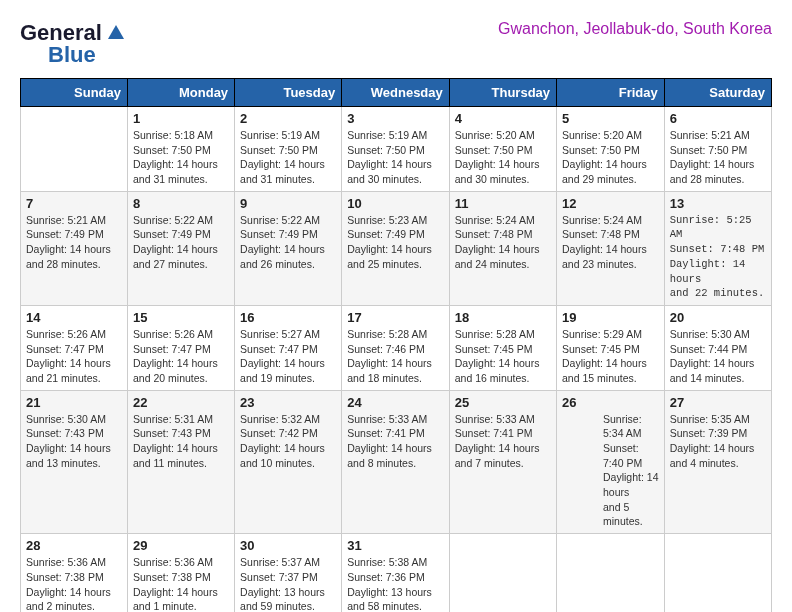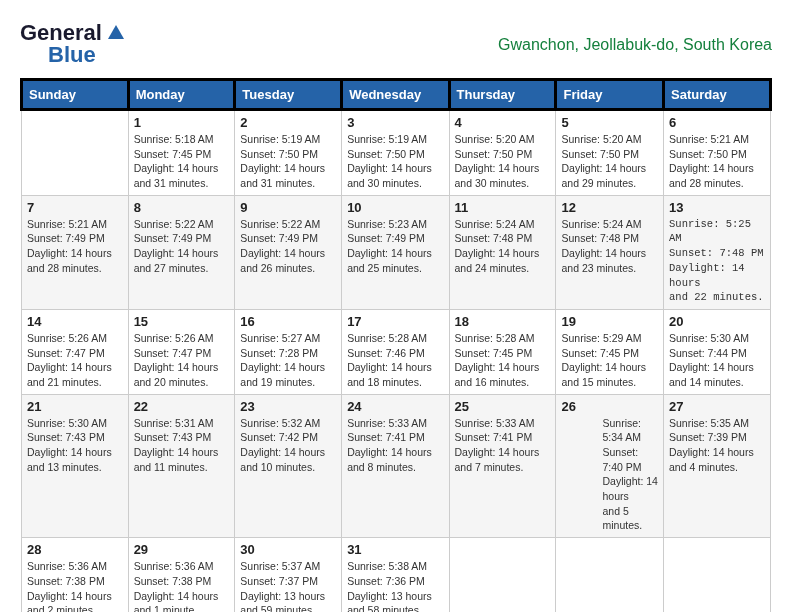--- a/index.html
+++ b/index.html
@@ -44,36 +44,35 @@
     .title-section {
       text-align: right;
     }
     .month-title {
       font-size: 36px;
       font-weight: bold;
       color: #1a1a2e;
     }
     .location {
       font-size: 16px;
-      color: #15803d;
-      margin-top: 16px;
+      color: #a21caf;
     }
     .calendar {
       width: 100%;
       border-collapse: collapse;
       font-size: 11px;
     }
     .calendar th {
       background-color: #2563a8;
       color: #fff;
-      text-align: left;
+      text-align: right;
       padding: 6px 6px;
       font-size: 13px;
       font-weight: bold;
-      border: 3px solid #000000;
+      border: 1px solid #000000;
     }
     .calendar td {
       border: 1px solid #ccc;
       vertical-align: top;
       padding: 4px 5px;
       width: 108px;
       min-height: 80px;
       background: #fff;
     }
     .calendar tr:nth-child(even) td {
@@ -123,21 +122,21 @@
         <th>Friday</th>
         <th>Saturday</th>
       </tr>
   </thead>
   <tbody id="calendar-body">
   <tr>
         <td class="empty-cell"></td>
         <td>
           <div class="day-num">1</div>
           <div class="day-info" style="white-space: pre-line;">Sunrise: 5:18 AM
-Sunset: 7:45 PM
+Sunset: 7:50 PM
 Daylight: 14 hours
 and 31 minutes.</div>
         </td>
         <td>
           <div class="day-num">2</div>
           <div class="day-info" style="white-space: pre-line;">Sunrise: 5:19 AM
 Sunset: 7:50 PM
 Daylight: 14 hours
 and 31 minutes.</div>
         </td>
@@ -232,21 +231,21 @@
         <td>
           <div class="day-num">15</div>
           <div class="day-info" style="white-space: pre-line;">Sunrise: 5:26 AM
 Sunset: 7:47 PM
 Daylight: 14 hours
 and 20 minutes.</div>
         </td>
         <td>
           <div class="day-num">16</div>
           <div class="day-info" style="white-space: pre-line;">Sunrise: 5:27 AM
-Sunset: 7:28 PM
+Sunset: 7:47 PM
 Daylight: 14 hours
 and 19 minutes.</div>
         </td>
         <td>
           <div class="day-num">17</div>
           <div class="day-info" style="white-space: pre-line;">Sunrise: 5:28 AM
 Sunset: 7:46 PM
 Daylight: 14 hours
 and 18 minutes.</div>
         </td>

